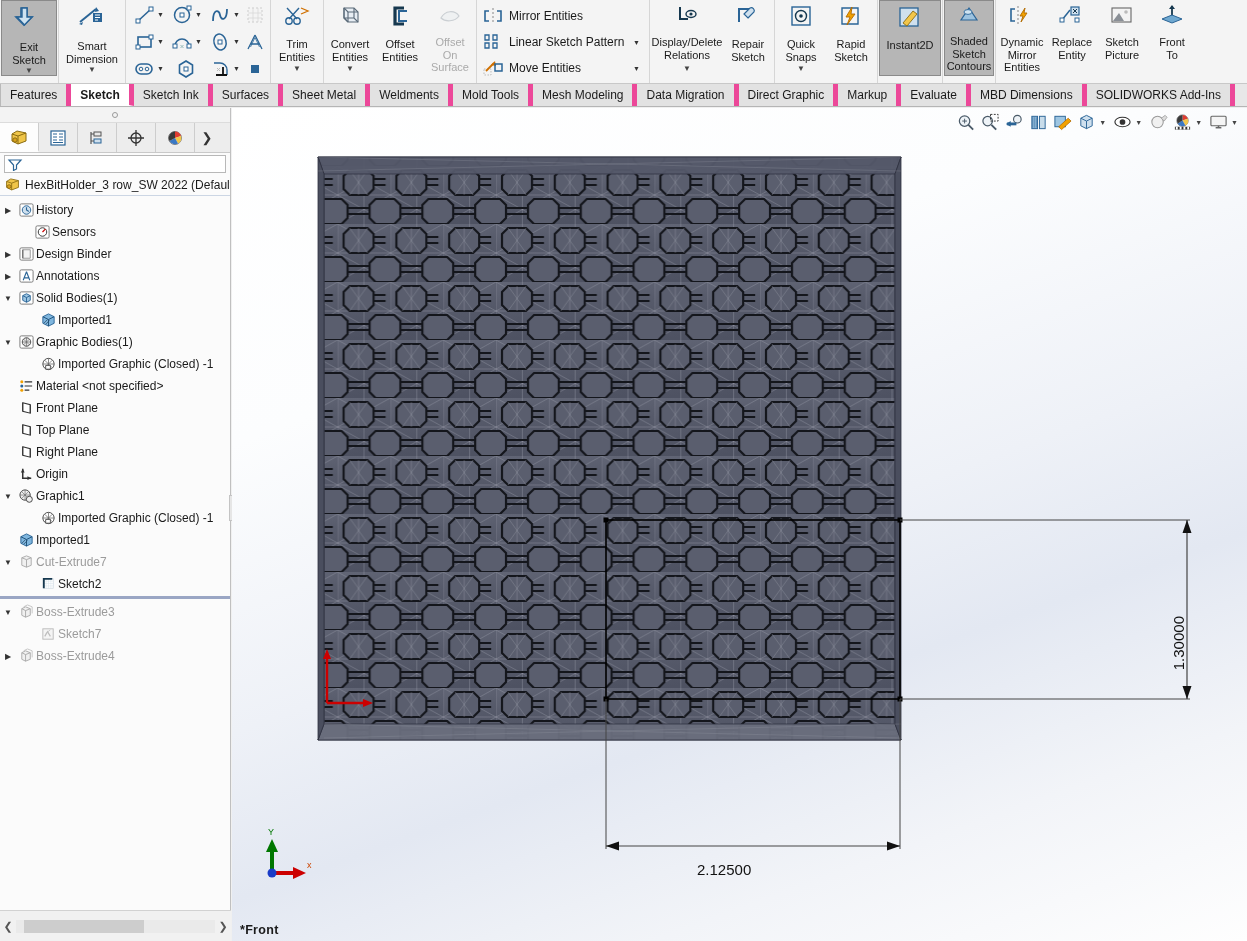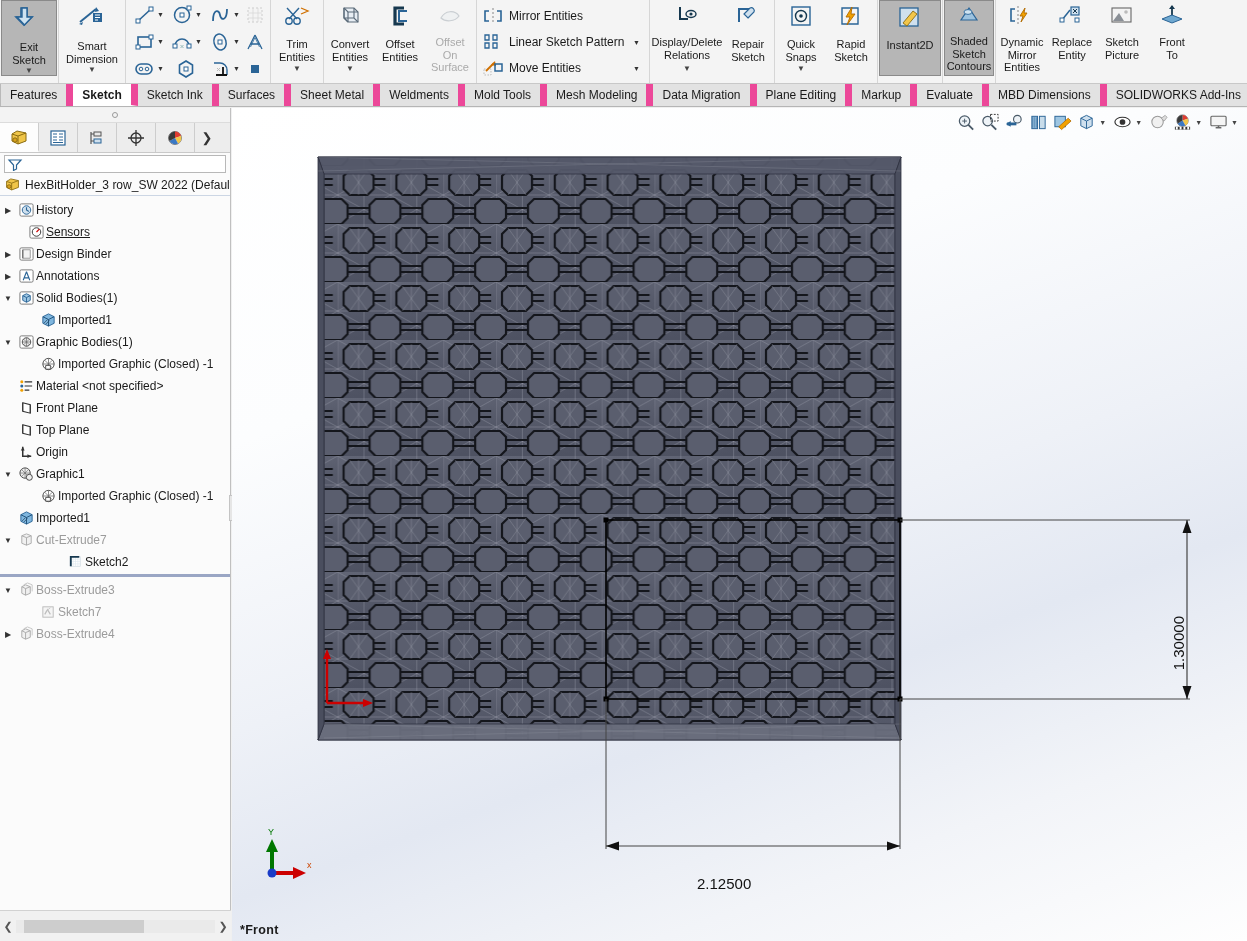--- a/index.html
+++ b/index.html
@@ -52,21 +52,21 @@
   .trow .tcar { font-size:7px; color:#333; margin-left:auto; padding-right:6px; }
 
   
   .tabbar {
     position:absolute; left:0; top:84px; width:1247px; height:23px;
     background:#e8e8e8; display:flex; align-items:flex-end;
     border-bottom:1px solid #b5b5b5;
   }
   .tab {
     height:22px; line-height:22px; padding:0 9px; font-size:12px;
-    border-right:7px solid #ec4899; background:#e2e2e2; cursor:default;
+    border-right:5px solid #ec4899; background:#e2e2e2; cursor:default;
     white-space:nowrap;
   }
   .tab:first-child { border-left:1px solid #b9b9b9; }
   .tab.active { background:#ffffff; font-weight:bold; border-bottom:1px solid #fff; }
 
   
   .leftpane {
     position:absolute; left:0; top:108px; width:231px; height:833px;
     background:#fbfbfb; border-right:1px solid #c0c0c0;
   }
@@ -476,21 +476,21 @@
   <div class="tabbar" id="tabbar">
       <div class="tab">Features</div>
       <div class="tab active">Sketch</div>
       <div class="tab">Sketch Ink</div>
       <div class="tab">Surfaces</div>
       <div class="tab">Sheet Metal</div>
       <div class="tab">Weldments</div>
       <div class="tab">Mold Tools</div>
       <div class="tab">Mesh Modeling</div>
       <div class="tab">Data Migration</div>
-      <div class="tab">Plane Editing</div>
+      <div class="tab">Direct Graphic</div>
       <div class="tab">Markup</div>
       <div class="tab">Evaluate</div>
       <div class="tab">MBD Dimensions</div>
       <div class="tab">SOLIDWORKS Add-Ins</div>
     </div>
 
   <div class="leftpane">
     <div class="pinrow">
       <div class="pin"></div>
     </div>
@@ -562,21 +562,21 @@
           <span class="exp">▶</span>
           <span class="tico">
             <svg width="17" height="16" viewBox="0 0 18 17">
               <rect x="2" y="2" width="14" height="13" rx="1.5" fill="#fff" stroke="#777"></rect>
               <circle cx="9" cy="8.5" r="4.5" fill="#cfe0ee" stroke="#2a6496"></circle>
               <path d="M9 5.5 v3 l2.5 1.5" stroke="#2a6496" stroke-width="1.2" fill="none"></path>
             </svg>
           </span>
           <span class="tlb">History</span>
         </div>
-        <div class="tnode" style="padding-left: 10px; text-decoration: underline;">
+        <div class="tnode" style="padding-left: 16px;">
           <span class="exp"></span>
           <span class="tico">
             <svg width="17" height="16" viewBox="0 0 18 17">
               <rect x="2" y="2" width="14" height="13" rx="1.5" fill="#fff" stroke="#777"></rect>
               <circle cx="9" cy="8.5" r="4.5" fill="#fff" stroke="#333"></circle>
               <path d="M9 8.5 l3 -3" stroke="#cc0000" stroke-width="1.3"></path>
             </svg>
           </span>
           <span class="tlb">Sensors</span>
         </div>
@@ -674,20 +674,30 @@
               <path d="M5 3 L13 5 L13 14 L5 12 Z" fill="#fff" stroke="#333" stroke-width="1.1"></path>
               <path d="M5 3 v9 M13 5 v9" stroke="#333" stroke-width="1.1"></path>
             </svg>
           </span>
           <span class="tlb">Top Plane</span>
         </div>
         <div class="tnode" style="padding-left: 0px;">
           <span class="exp"></span>
           <span class="tico">
             <svg width="17" height="16" viewBox="0 0 18 17">
+              <path d="M5 3 L13 5 L13 14 L5 12 Z" fill="#fff" stroke="#333" stroke-width="1.1"></path>
+              <path d="M5 3 v9 M13 5 v9" stroke="#333" stroke-width="1.1"></path>
+            </svg>
+          </span>
+          <span class="tlb">Right Plane</span>
+        </div>
+        <div class="tnode" style="padding-left: 0px;">
+          <span class="exp"></span>
+          <span class="tico">
+            <svg width="17" height="16" viewBox="0 0 18 17">
               <path d="M5 3 v10 h9" fill="none" stroke="#333" stroke-width="1.6"></path>
               <path d="M14 13 l-4 -2 v4 z" fill="#333"></path>
               <path d="M5 3 l-2 4 h4 z" fill="#333"></path>
             </svg>
           </span>
           <span class="tlb">Origin</span>
         </div>
         <div class="tnode" style="padding-left: 0px;">
           <span class="exp">▼</span>
           <span class="tico">
@@ -724,21 +734,21 @@
         <div class="tnode dim" style="padding-left: 0px;">
           <span class="exp">▼</span>
           <span class="tico">
             <svg width="17" height="16" viewBox="0 0 18 17">
               <path d="M4 4 L9 2 L14 4 L14 12 L9 14 L4 12 Z" fill="#f0f0f0" stroke="#aaa"></path>
               <path d="M4 4 L9 6 L14 4 M9 6 V14" fill="none" stroke="#aaa"></path>
             </svg>
           </span>
           <span class="tlb">Cut-Extrude7</span>
         </div>
-        <div class="tnode" style="padding-left: 22px; margin-left: 27px;">
+        <div class="tnode" style="padding-left: 22px;">
           <span class="exp"></span>
           <span class="tico">
             <svg width="17" height="16" viewBox="0 0 18 17">
               <rect x="4" y="3" width="10" height="10" fill="#fff" stroke="#c8d4dd" stroke-width=".7"></rect>
               <path d="M6.5 3 v10 M9 3 v10 M11.5 3 v10 M4 5.5 h10 M4 8 h10 M4 10.5 h10" stroke="#dce6ee" stroke-width=".6"></path>
               <path d="M13 3 H4 V13" fill="none" stroke="#16384f" stroke-width="2"></path>
             </svg>
           </span>
           <span class="tlb">Sketch2</span>
         </div>
@@ -927,21 +937,21 @@
       <g>
         <path d="M374 591 v150" stroke="#444" stroke-width="1"></path>
         <path d="M668 591 v150" stroke="#444" stroke-width="1"></path>
         <path d="M374 738 h294" stroke="#444" stroke-width="1.2"></path>
         <path d="M374 738 l13 -4.5 v9 z" fill="#111"></path>
         <path d="M668 738 l-13 -4.5 v9 z" fill="#111"></path>
       </g>
     </svg>
 
     <div class="dimtxt dimv" style="left:938px; top:508px;">1.30000</div>
-    <div class="dimtxt" style="left:465px; top:753px;margin-top:14px;">2.12500</div>
+    <div class="dimtxt" style="left:465px; top:753px;">2.12500</div>
 
     <svg class="triad" viewBox="0 0 56 56">
       <path d="M8 48 v-28" stroke="#007700" stroke-width="4"></path>
       <path d="M8 14 l6 13 h-12 z" fill="#007700"></path>
       <path d="M8 48 h28" stroke="#cc0000" stroke-width="4"></path>
       <path d="M42 48 l-13 6 v-12 z" fill="#cc0000"></path>
       <circle cx="8" cy="48" r="4.5" fill="#1a3cc8"></circle>
       <text x="4" y="10" font-family="Liberation Sans, sans-serif" font-size="9" fill="#007700">Y</text>
       <text x="43" y="43" font-family="Liberation Sans, sans-serif" font-size="9" fill="#cc4400">x</text>
     </svg>

